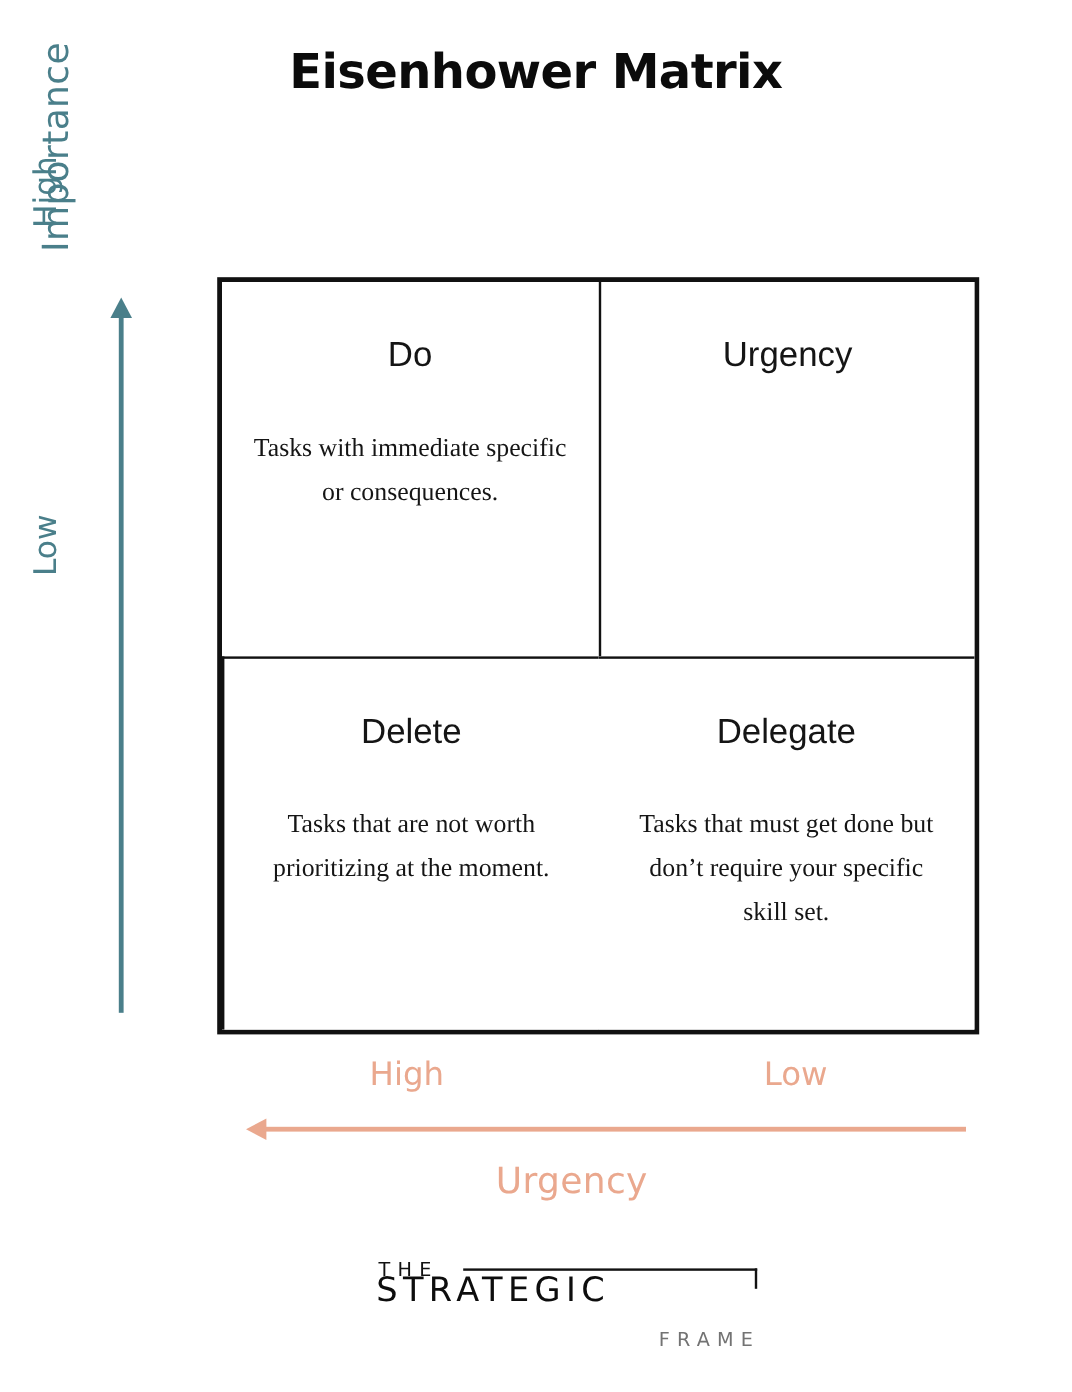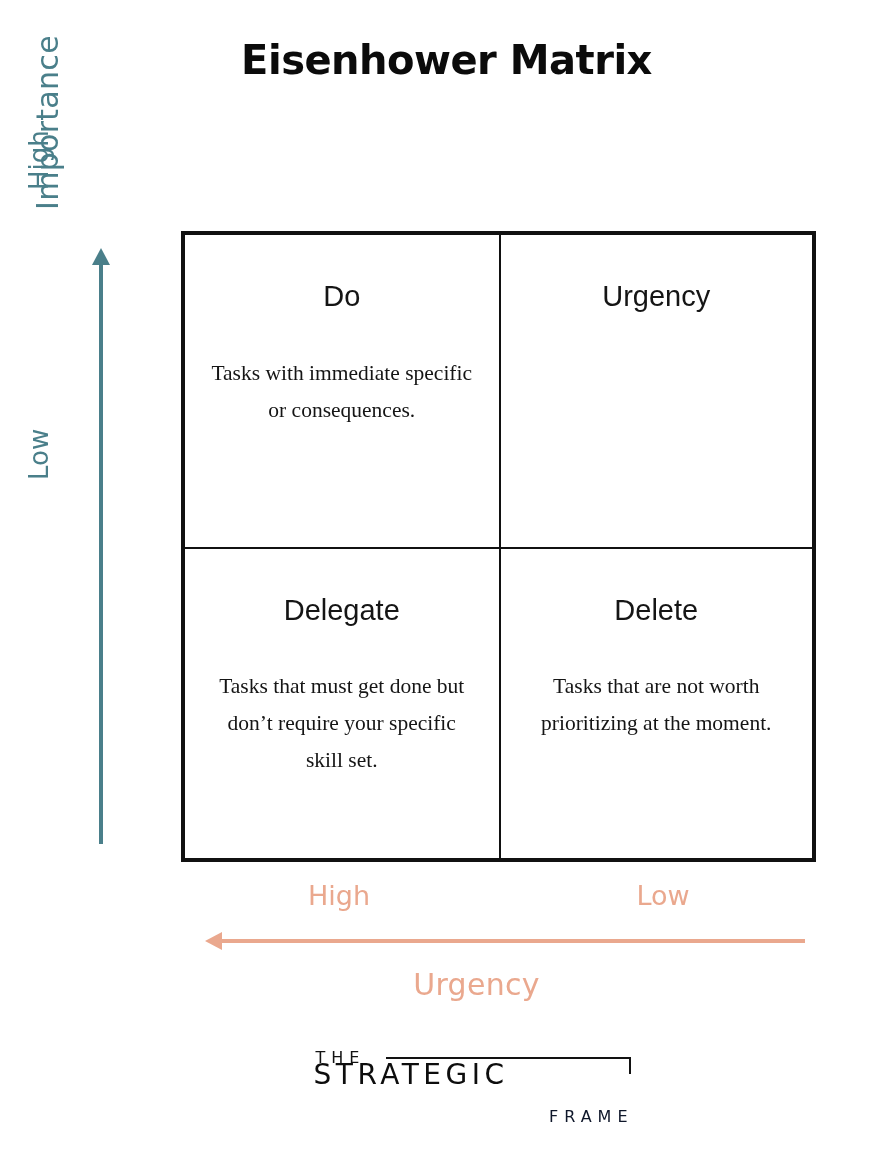--- a/index.html
+++ b/index.html
@@ -233,48 +233,48 @@
     line-height: 1.05;
   }
   .logo-frame {
     position: absolute;
     right: 2px;
     top: 63px;
     font-family: "DejaVu Sans", sans-serif;
     font-size: 16px;
     font-weight: 400;
     letter-spacing: 6px;
-    color: #0f172a;
+    color: #737373;
     line-height: 1;
   }
 </style>
 </head>
 <body>
 
 <div class="page-title">Eisenhower Matrix</div>
 
 <div class="matrix">
 
   <div class="quadrant col-left row-top">
     <div class="q-title">Do</div>
     <div class="q-desc">Tasks with immediate specific or consequences.</div>
   </div>
 
   <div class="quadrant col-right row-top">
     <div class="q-title">Urgency</div>
   </div>
 
+  <div class="quadrant col-right row-bottom">
+    <div class="q-title">Delete</div>
+    <div class="q-desc">Tasks that are not worth prioritizing at the moment.</div>
+  </div>
+
   <div class="quadrant col-left row-bottom">
     <div class="q-title">Delegate</div>
     <div class="q-desc">Tasks that must get done but don’t require your specific skill set.</div>
-  </div>
-
-  <div class="quadrant col-right row-bottom">
-    <div class="q-title">Delete</div>
-    <div class="q-desc">Tasks that are not worth prioritizing at the moment.</div>
   </div>
 
 </div>
 
 <div class="y-axis">
   <div class="y-axis-head"></div>
   <div class="y-axis-line"></div>
 </div>
 <div class="y-tick y-tick-high">High</div>
 <div class="y-tick y-tick-low">Low</div>

